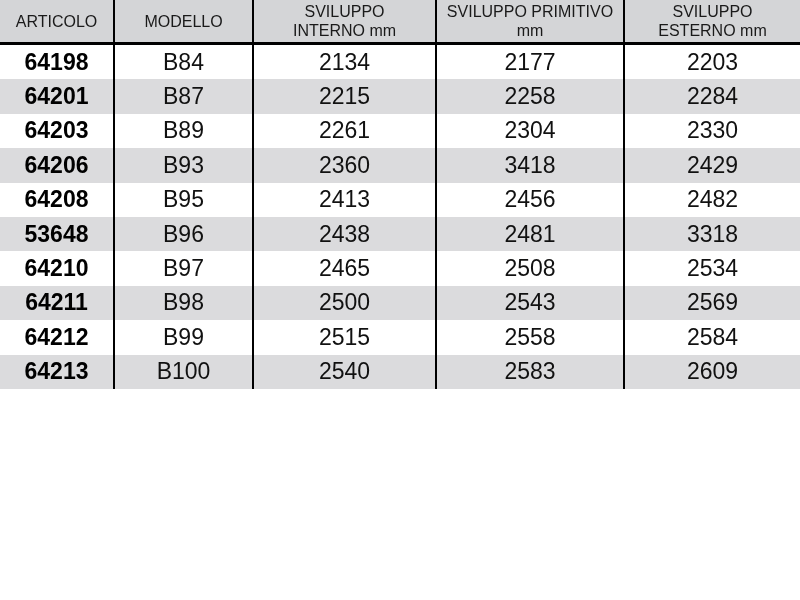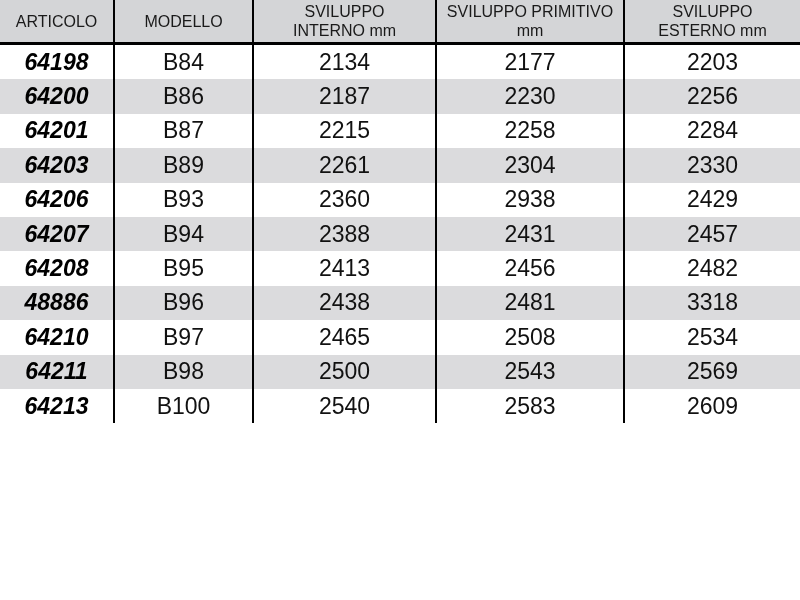--- a/index.html
+++ b/index.html
@@ -43,21 +43,20 @@
     height: 34.4px;
     padding: 0;
     background: #ffffff;
   }
   tbody tr:nth-child(even) td {
     background: #dbdbdd;
   }
   tbody td:first-child {
     font-weight: 700;
     color: #000000;
-    font-style: italic;
   }
   thead th + th,
   tbody td + td {
     border-left: 2px solid #000000;
   }
 </style>
 </head>
 <body>
 
 <table class="catalog">
@@ -82,83 +81,76 @@
   </thead>
   <tbody>
       <tr>
         <td>64198</td>
         <td>B84</td>
         <td>2134</td>
         <td>2177</td>
         <td>2203</td>
       </tr>
       <tr>
-        <td>64200</td>
-        <td>B86</td>
-        <td>2187</td>
-        <td>2230</td>
-        <td>2256</td>
-      </tr>
-      <tr>
         <td>64201</td>
         <td>B87</td>
         <td>2215</td>
         <td>2258</td>
         <td>2284</td>
       </tr>
       <tr>
         <td>64203</td>
         <td>B89</td>
         <td>2261</td>
         <td>2304</td>
         <td>2330</td>
       </tr>
       <tr>
         <td>64206</td>
         <td>B93</td>
         <td>2360</td>
-        <td>2938</td>
+        <td>3418</td>
         <td>2429</td>
-      </tr>
-      <tr>
-        <td>64207</td>
-        <td>B94</td>
-        <td>2388</td>
-        <td>2431</td>
-        <td>2457</td>
       </tr>
       <tr>
         <td>64208</td>
         <td>B95</td>
         <td>2413</td>
         <td>2456</td>
         <td>2482</td>
       </tr>
       <tr>
-        <td>48886</td>
+        <td>53648</td>
         <td>B96</td>
         <td>2438</td>
         <td>2481</td>
         <td>3318</td>
       </tr>
       <tr>
         <td>64210</td>
         <td>B97</td>
         <td>2465</td>
         <td>2508</td>
         <td>2534</td>
       </tr>
       <tr>
         <td>64211</td>
         <td>B98</td>
         <td>2500</td>
         <td>2543</td>
         <td>2569</td>
       </tr>
       <tr>
+        <td>64212</td>
+        <td>B99</td>
+        <td>2515</td>
+        <td>2558</td>
+        <td>2584</td>
+      </tr>
+      <tr>
         <td>64213</td>
         <td>B100</td>
         <td>2540</td>
         <td>2583</td>
         <td>2609</td>
       </tr>
     </tbody>
 </table>
 
 </body></html>

